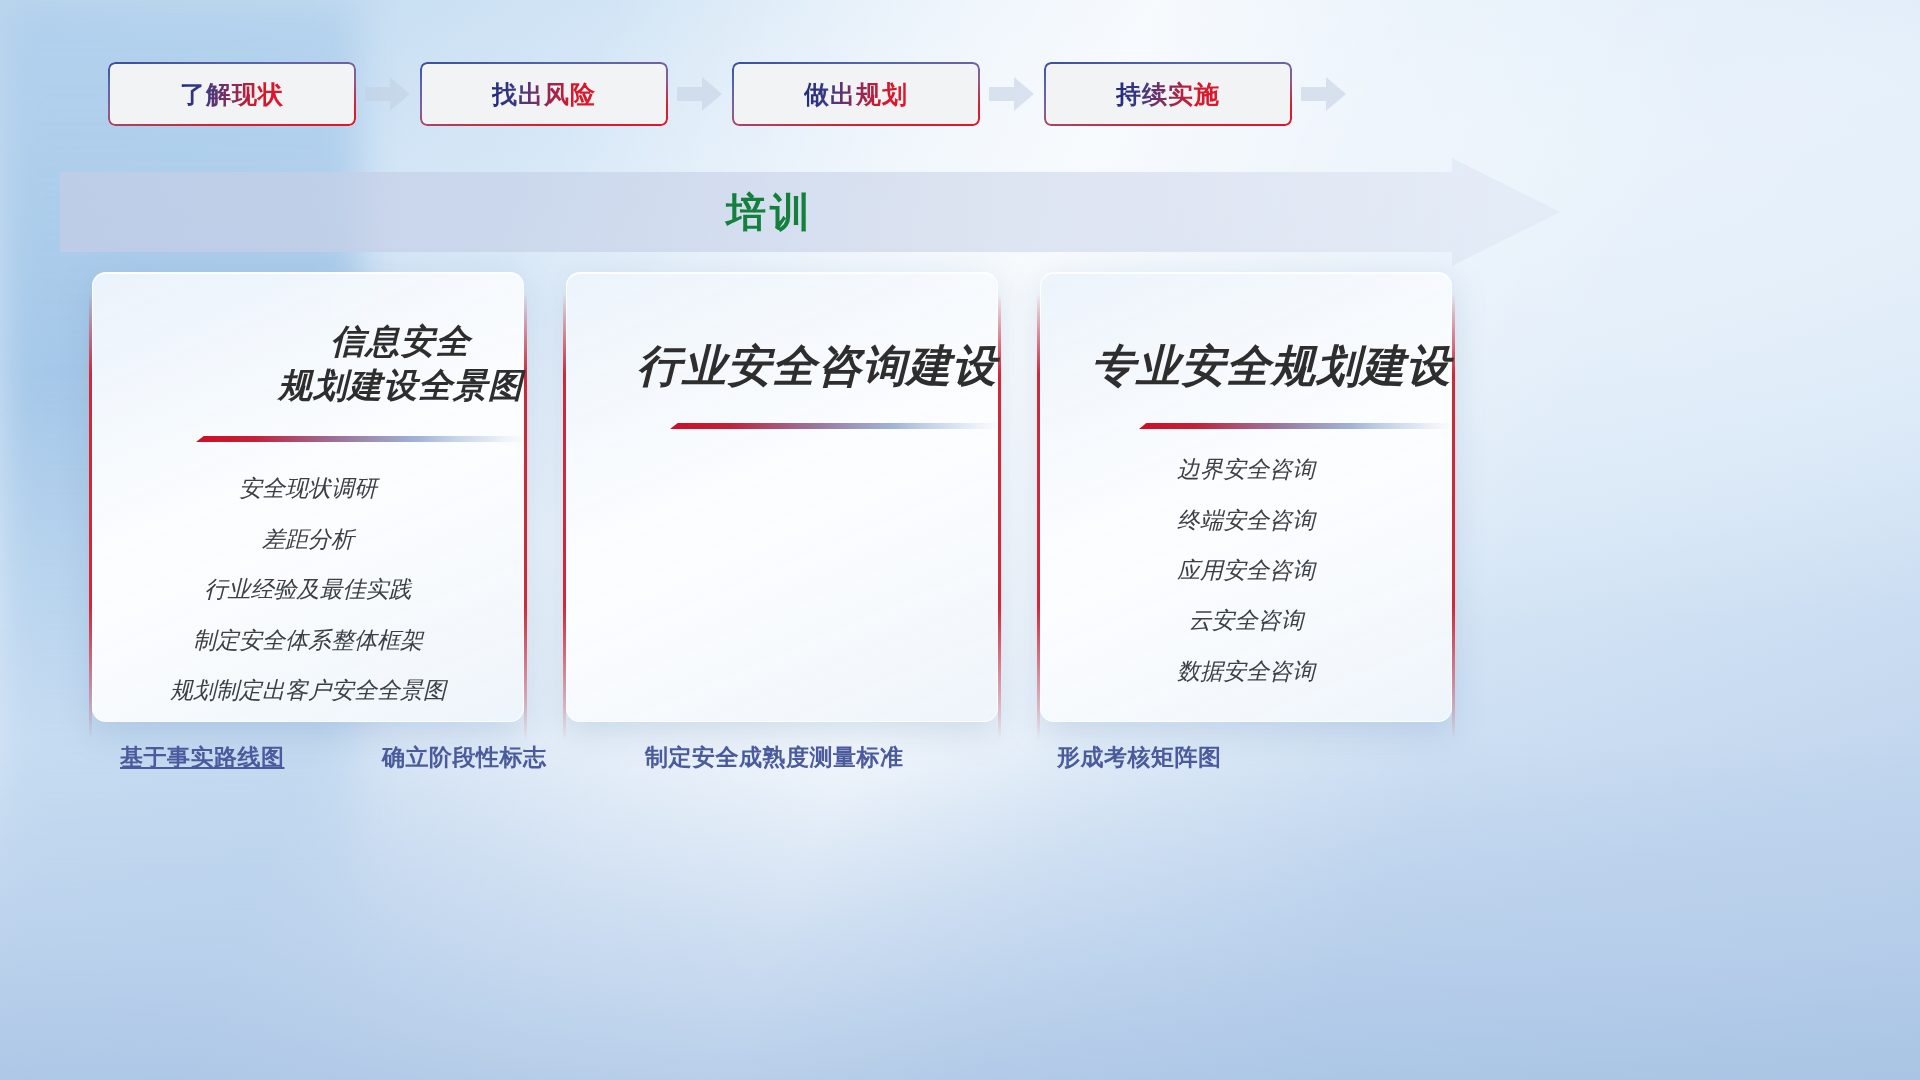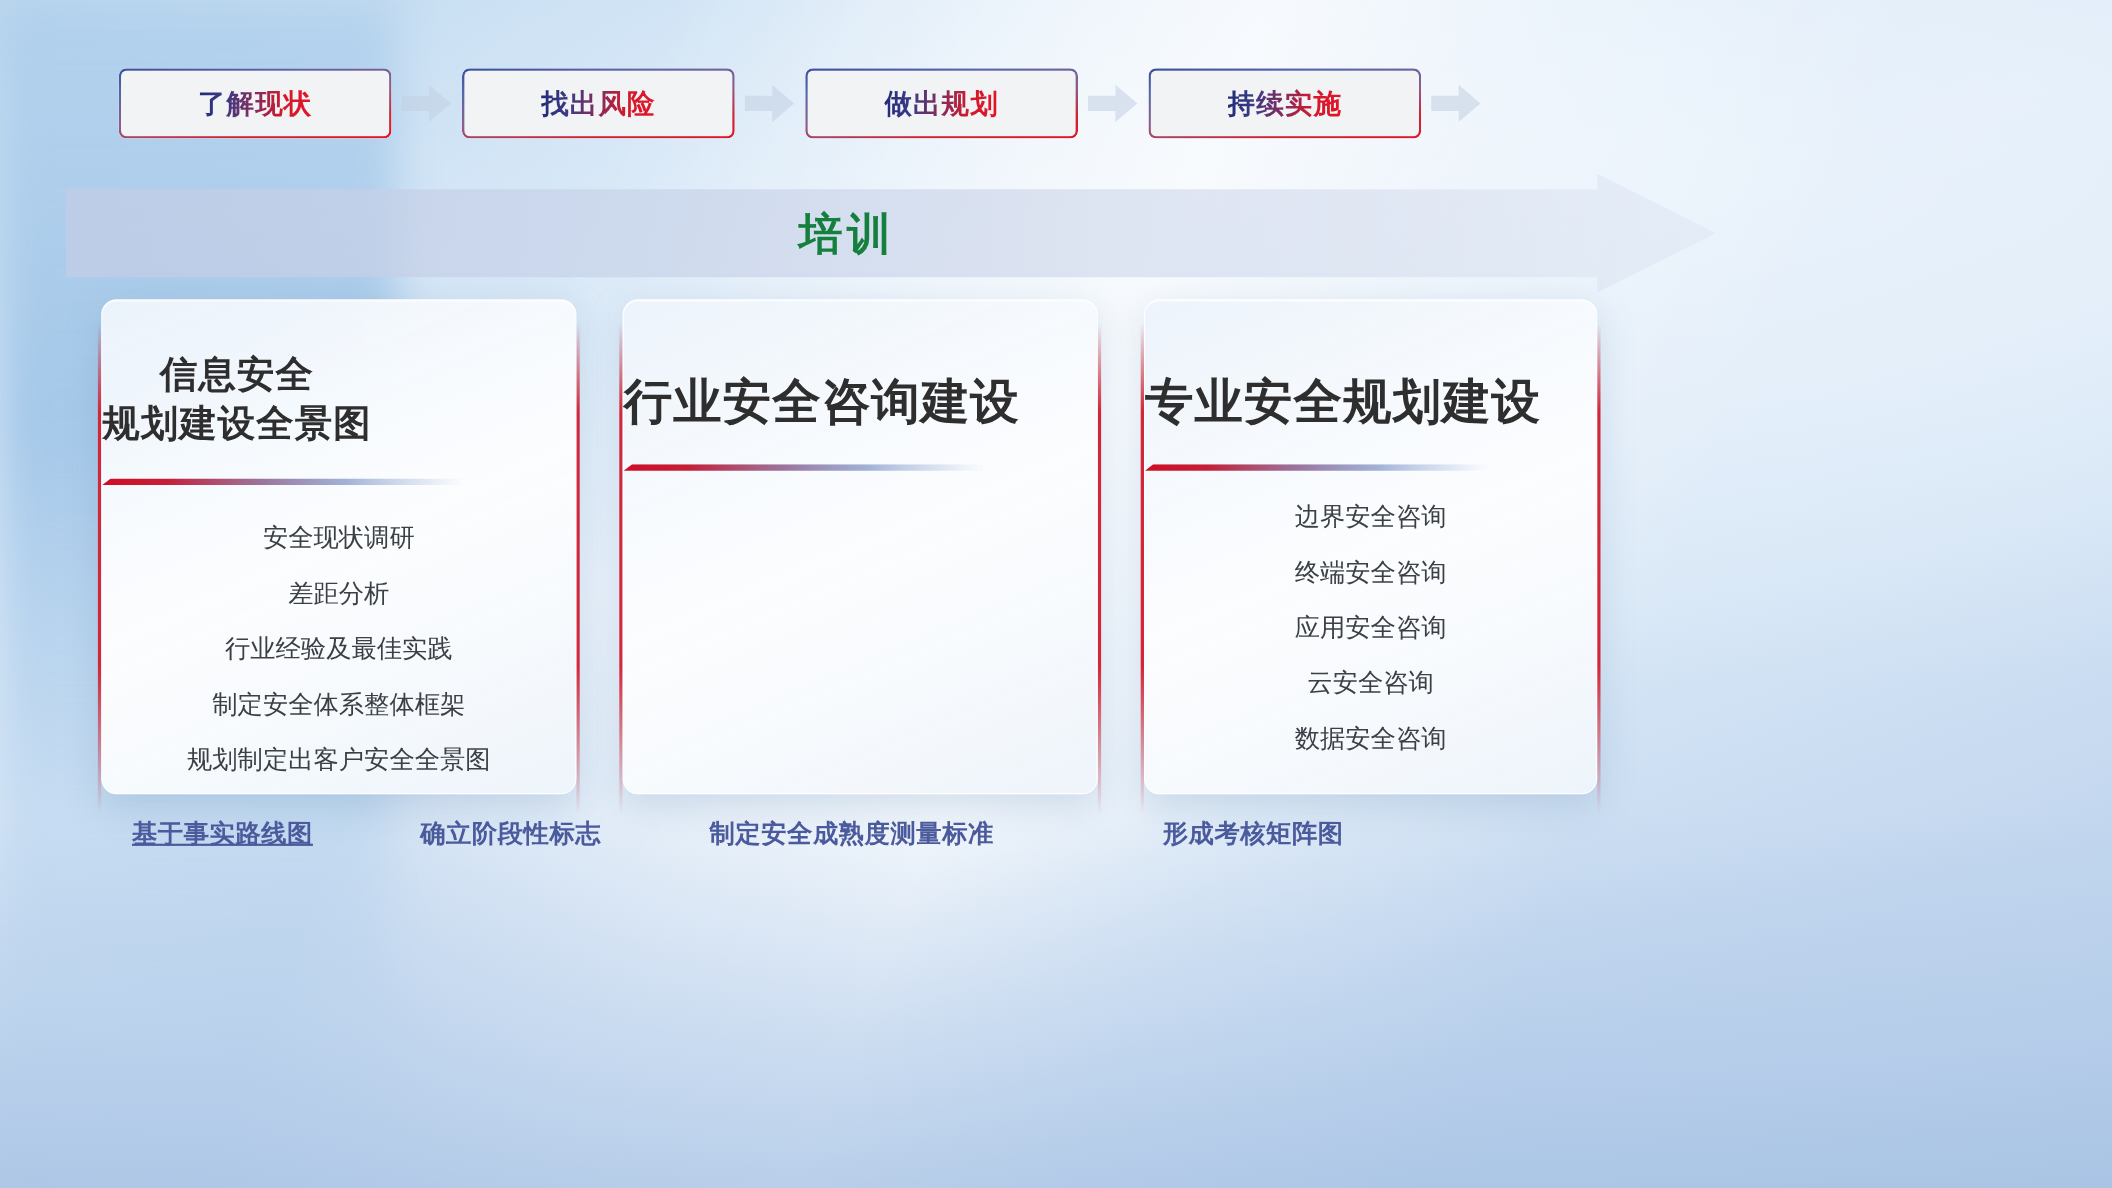--- a/index.html
+++ b/index.html
@@ -116,22 +116,23 @@
     border-radius:14px;
     background:
       linear-gradient(157deg,
         rgba(236,243,251,0.97) 0%,
         rgba(245,249,253,0.99) 26%,
         rgba(252,253,255,1) 50%,
         rgba(247,250,253,0.99) 72%,
         rgba(238,244,251,0.97) 100%);
     border:1px solid rgba(255,255,255,0.85);
     box-shadow:0 10px 34px rgba(92,130,175,0.22), inset 0 1px 0 rgba(255,255,255,0.9);
-    display:flex; flex-direction:column; align-items:flex-start;
+    display:flex; flex-direction:column; align-items:flex-end;
     padding-top:46px;
+    font-style:italic;
   }
   .card-title{
     font-size:44px; font-weight:700; color:#2e2e2e; line-height:1.30;
     text-align:center; letter-spacing:1px; white-space:pre-line;
   }
   .card-rule{
     width:76%; height:9px; margin-top:24px; position:relative;
   }
   .card-list{
     margin-top:28px; width:100%;

